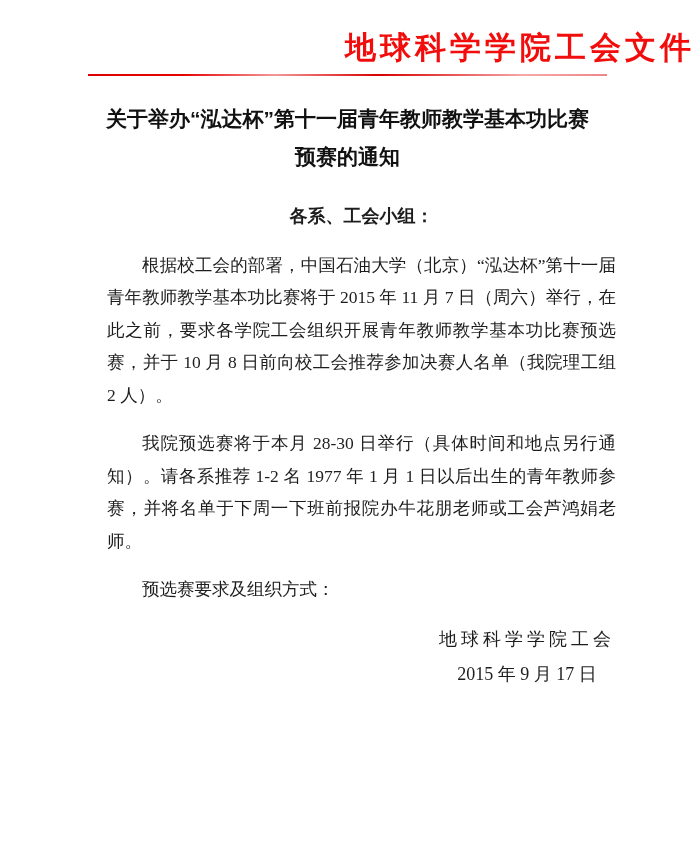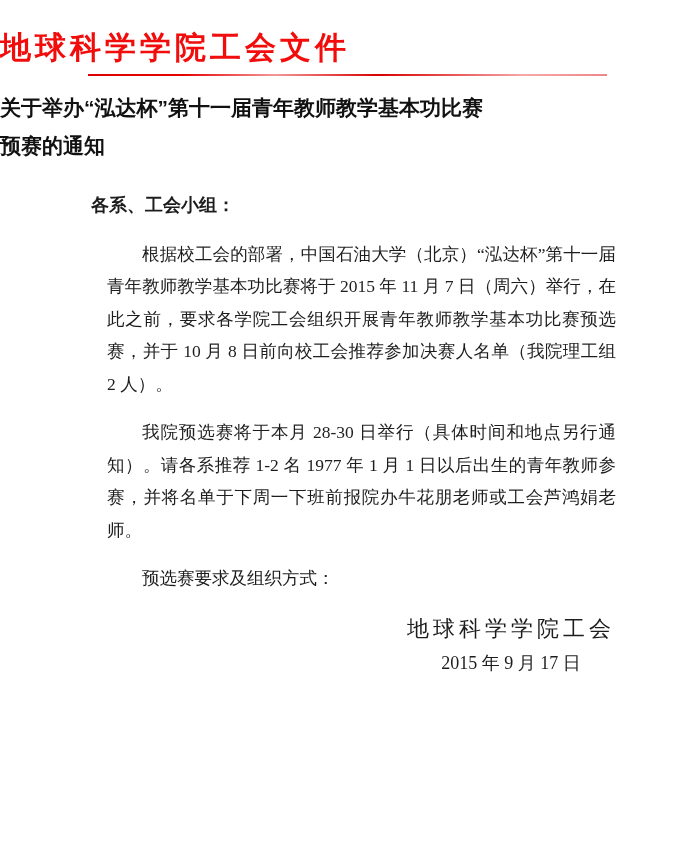--- a/index.html
+++ b/index.html
@@ -8,68 +8,70 @@
     width: 695px;
     height: 849px;
     background: #ffffff;
     overflow: hidden;
     box-sizing: border-box;
     font-family: "Liberation Serif", "DejaVu Serif", serif;
     color: #1d1d1d;
   }
   .header-title {
     padding-top: 29px;
-    text-align: left;
+    text-align: right;
     font-size: 31px;
     line-height: 37px;
     font-weight: bold;
     letter-spacing: 4px;
     color: var(--accent, #f20d0d);
   }
   .header-rule {
     width: 519px;
     height: 2px;
     margin: 8px auto 0 auto;
     background: linear-gradient(to right,
       #dd0000 0%, #e60000 18%, #f49898 36%,
       #d90000 56%, #f7a8a8 84%, #ef8686 100%);
   }
   .subject {
-    margin-top: 13px;
+    margin-top: 24px;
+    text-align: center;
     font-family: "Liberation Sans", "DejaVu Sans", sans-serif;
     font-weight: bold;
     font-size: 21px;
     line-height: 38px;
     color: #111111;
   }
   .doc-body {
     margin-top: 24px;
     padding: 0 63px 0 91px;
   }
   .salutation {
     font-weight: bold;
     font-size: 18px;
     line-height: 32.5px;
+    text-align: center;
   }
   .doc-body p {
     margin: 16px;
     font-size: 17.5px;
     line-height: 32.5px;
     text-indent: 2em;
     text-align: justify;
   }
   .signature {
     display: flex;
     justify-content: flex-end;
     padding-right: 80px;
     margin-top: 13px;
   }
   .signature-inner { text-align: center; }
   .sig-org {
-    font-size: 22px;
+    font-size: 18px;
     line-height: 35px;
     letter-spacing: 4px;
   }
   .sig-date {
     font-size: 18px;
     line-height: 35px;
   }
 </style>
 </head>
 <body>

